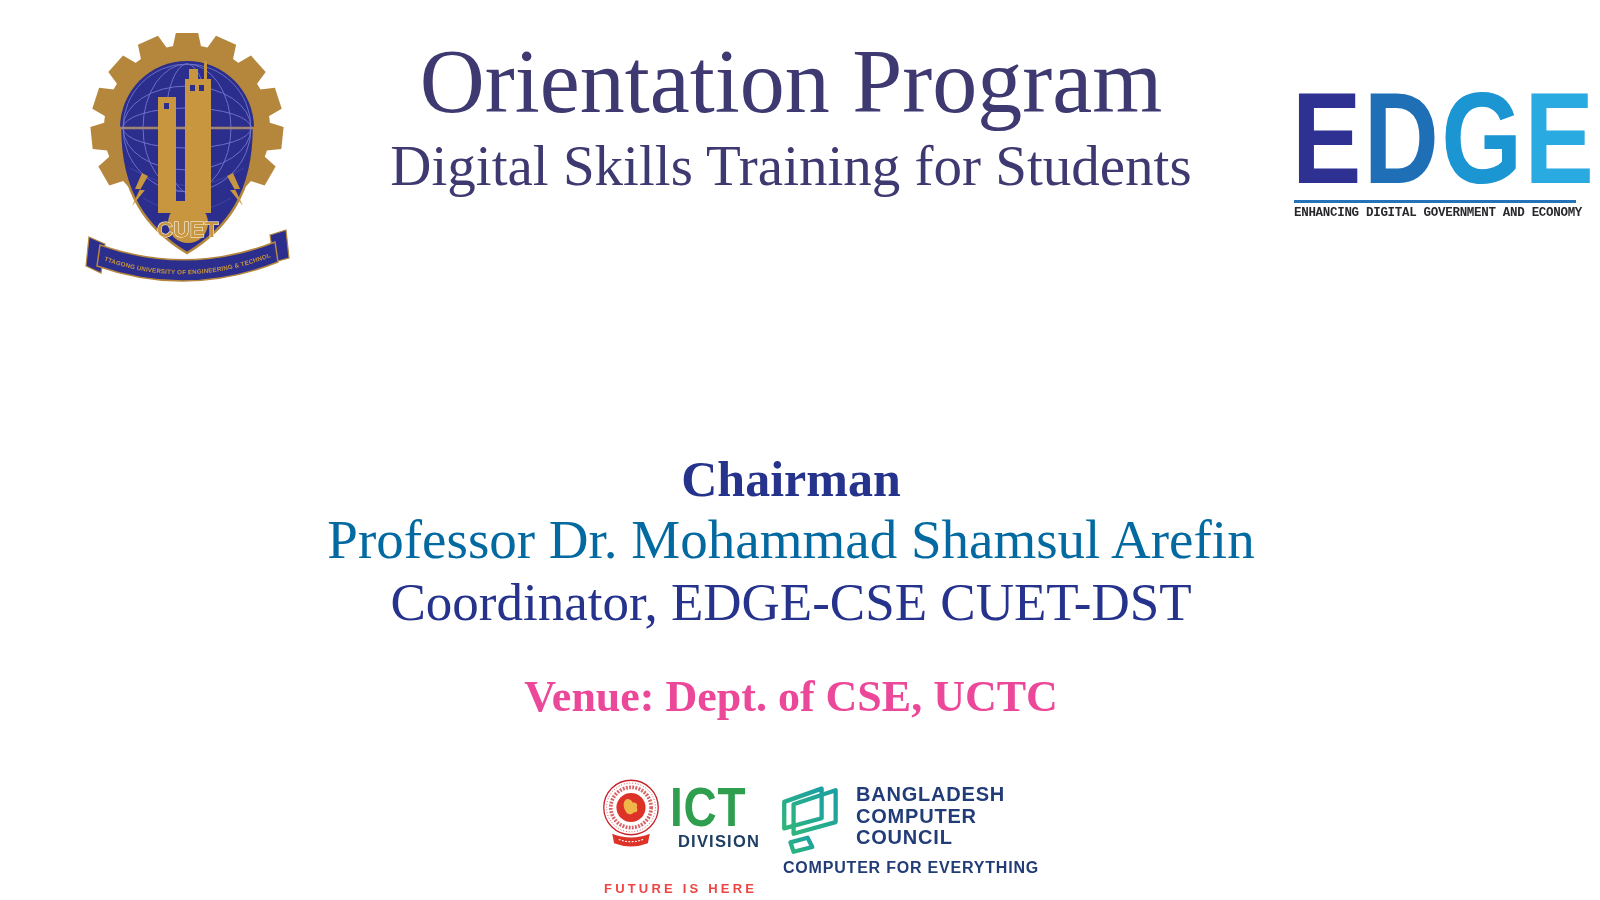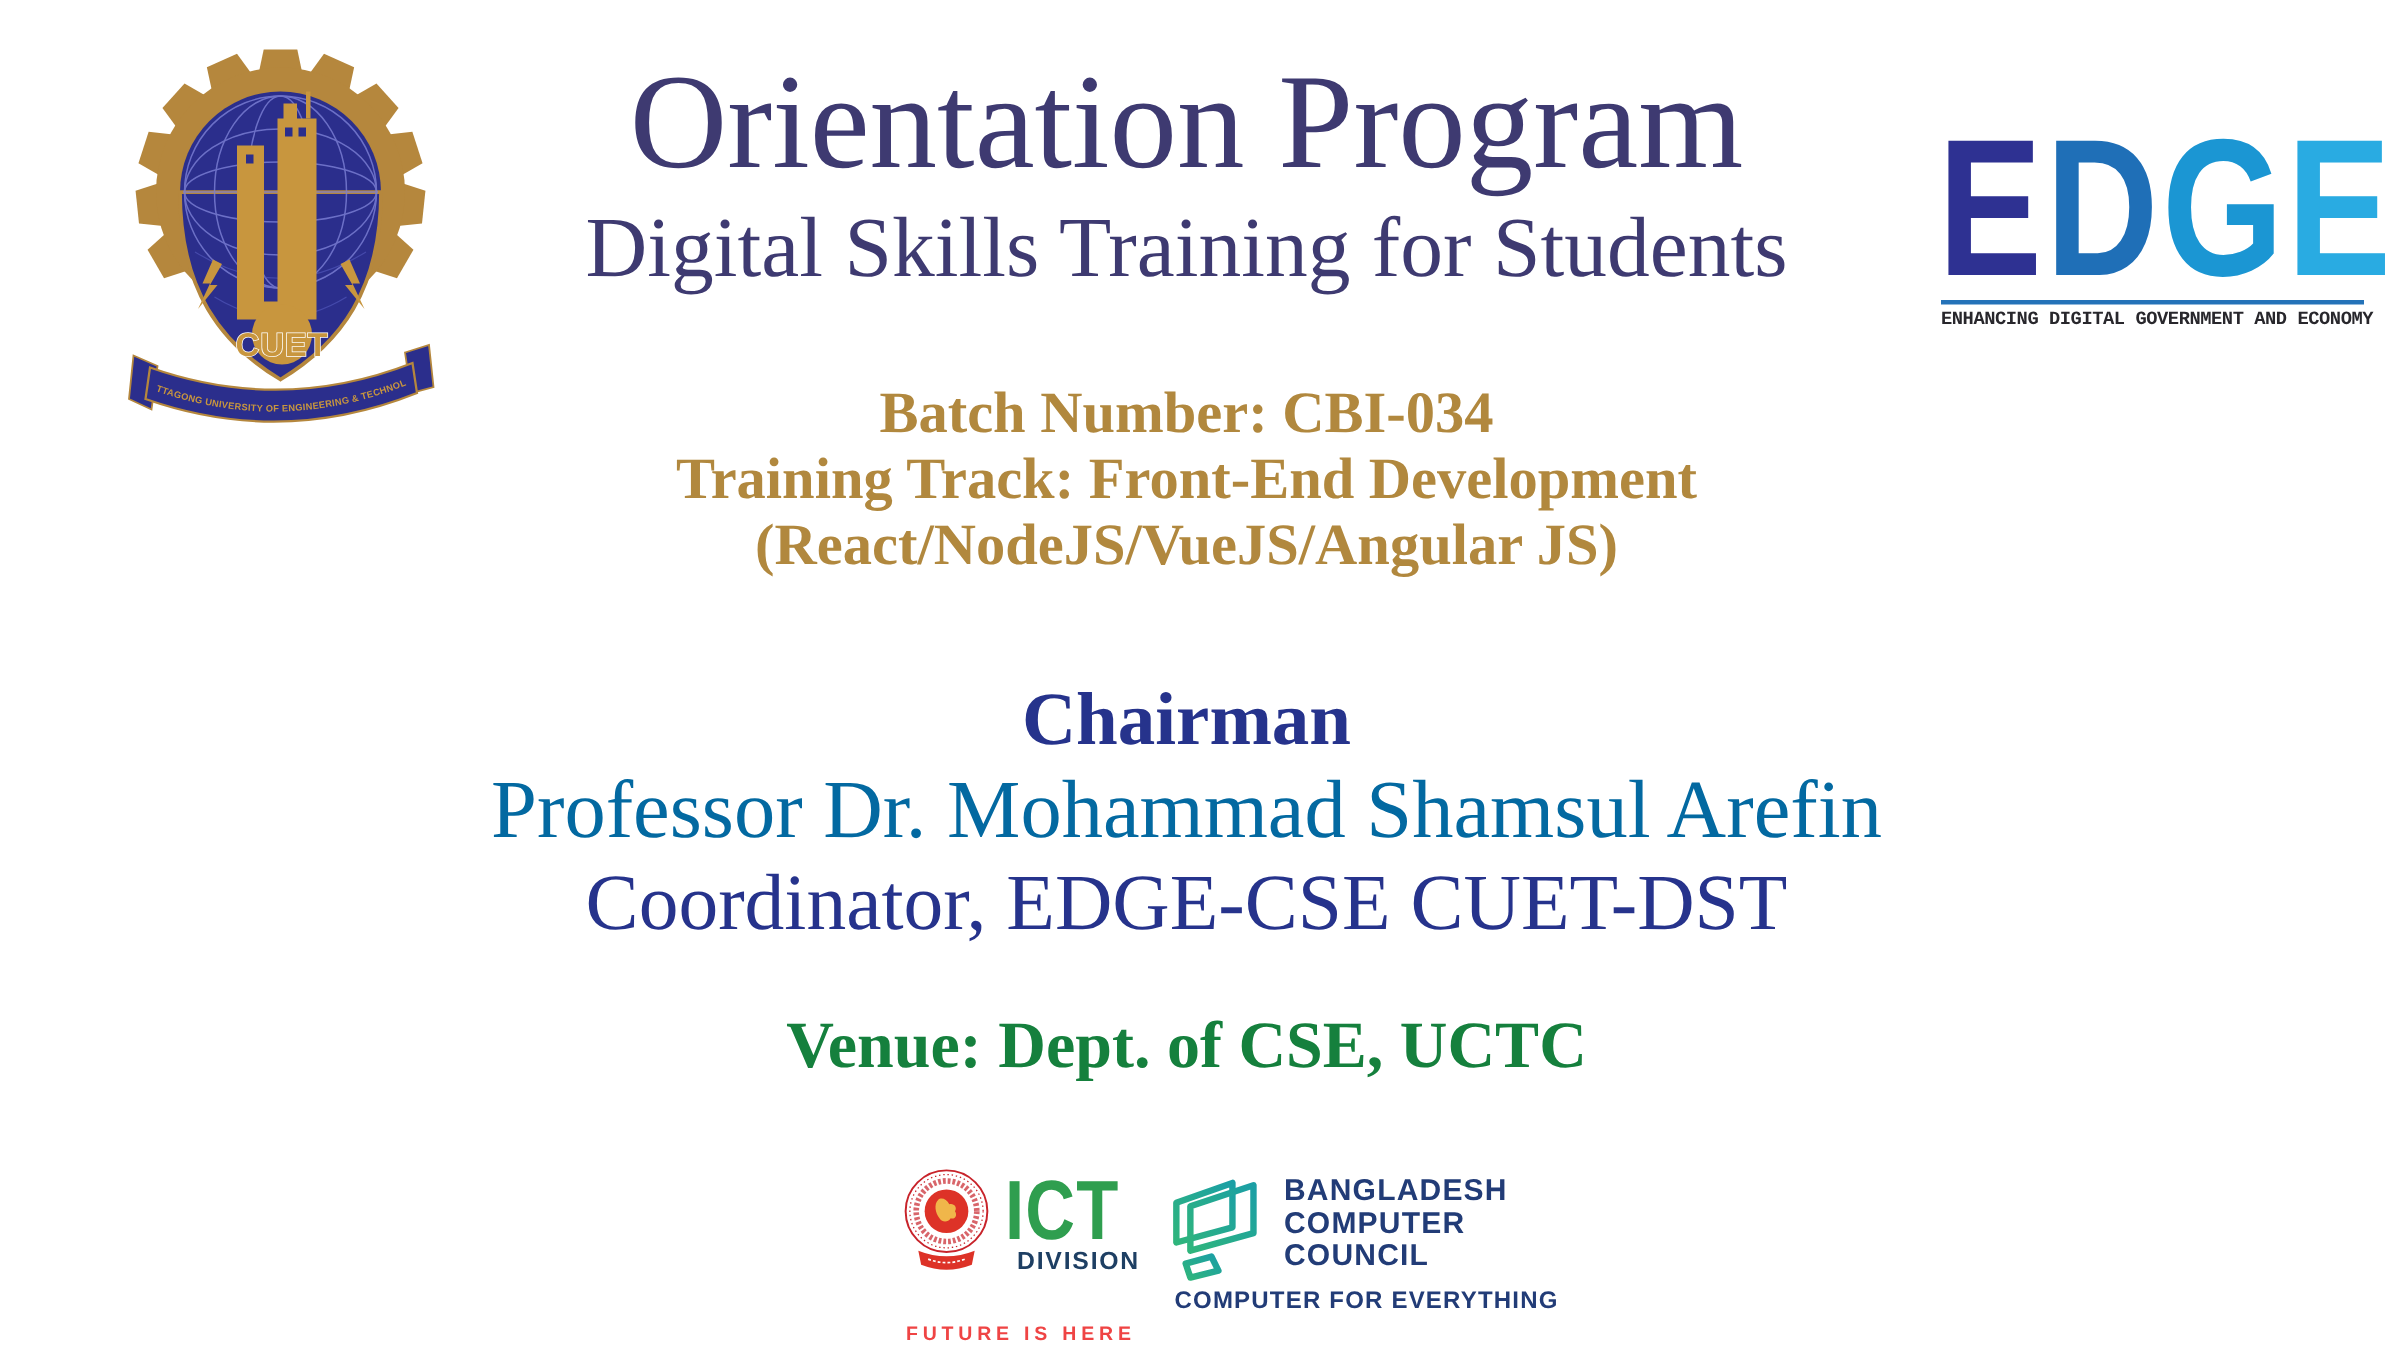--- a/index.html
+++ b/index.html
@@ -116,31 +116,26 @@
       <span style="color: rgb(27, 150, 211);">G</span>
       <span style="color: rgb(41, 171, 226);">E</span>
     </div>
     <div class="edge-rule"></div>
     <div class="edge-tagline">ENHANCING DIGITAL GOVERNMENT AND ECONOMY</div>
   </div>
 
   <div class="abs col title" style="color: rgb(62, 58, 113);">Orientation Program</div>
   <div class="abs col subtitle" style="color: rgb(62, 58, 113);">Digital Skills Training for Students</div>
 
-  <div class="abs col batch" style="color: rgb(177, 136, 62);">
-    <div>Batch Number: CBI-034</div>
-    <div>Training Track: Front-End Development</div>
-    <div>(React/NodeJS/VueJS/Angular JS)</div>
-  </div>
 
   <div class="abs col chair-head" style="color: rgb(38, 51, 140);">Chairman</div>
   <div class="abs col chair-name" style="color: #0369a1;">Professor Dr. Mohammad Shamsul Arefin</div>
   <div class="abs col chair-role" style="color: rgb(38, 51, 140);">Coordinator, EDGE-CSE CUET-DST</div>
 
-  <div class="abs col venue" style="color: #15803d;">Venue: Dept. of CSE, UCTC</div>
+  <div class="abs col venue" style="color: #ec4899;">Venue: Dept. of CSE, UCTC</div>
 
   <svg class="abs" style="left:600px;top:779px;" width="62" height="72" viewBox="0 0 66 76" aria-hidden="true">
     <circle cx="33" cy="30" r="29" fill="#ffffff" stroke="#c8242b" stroke-width="1.4"></circle>
     <circle cx="33" cy="30" r="26" fill="none" stroke="#c8242b" stroke-width="0.9" stroke-dasharray="1,2"></circle>
     <circle cx="33" cy="30" r="21.5" fill="none" stroke="#c8242b" stroke-width="4" stroke-dasharray="2,1.4" opacity="0.7"></circle>
     <circle cx="33" cy="30" r="15.5" fill="#dd3227"></circle>
     <path d="M 27 22 C 24 25 25 31 28 35 C 30 38 34 38 36 35 C 39 36 41 33 39 30 C 41 27 38 24 35 25 C 33 21 29 20 27 22 Z" fill="#f0b64a"></path>
     <path d="M 13 58 Q 33 66 53 58 L 51 68 Q 33 75 15 68 Z" fill="#dd3227"></path>
     <path d="M 20 64 Q 33 69 46 64" fill="none" stroke="#ffffff" stroke-width="1.2" stroke-dasharray="2,1.5"></path>
   </svg>

